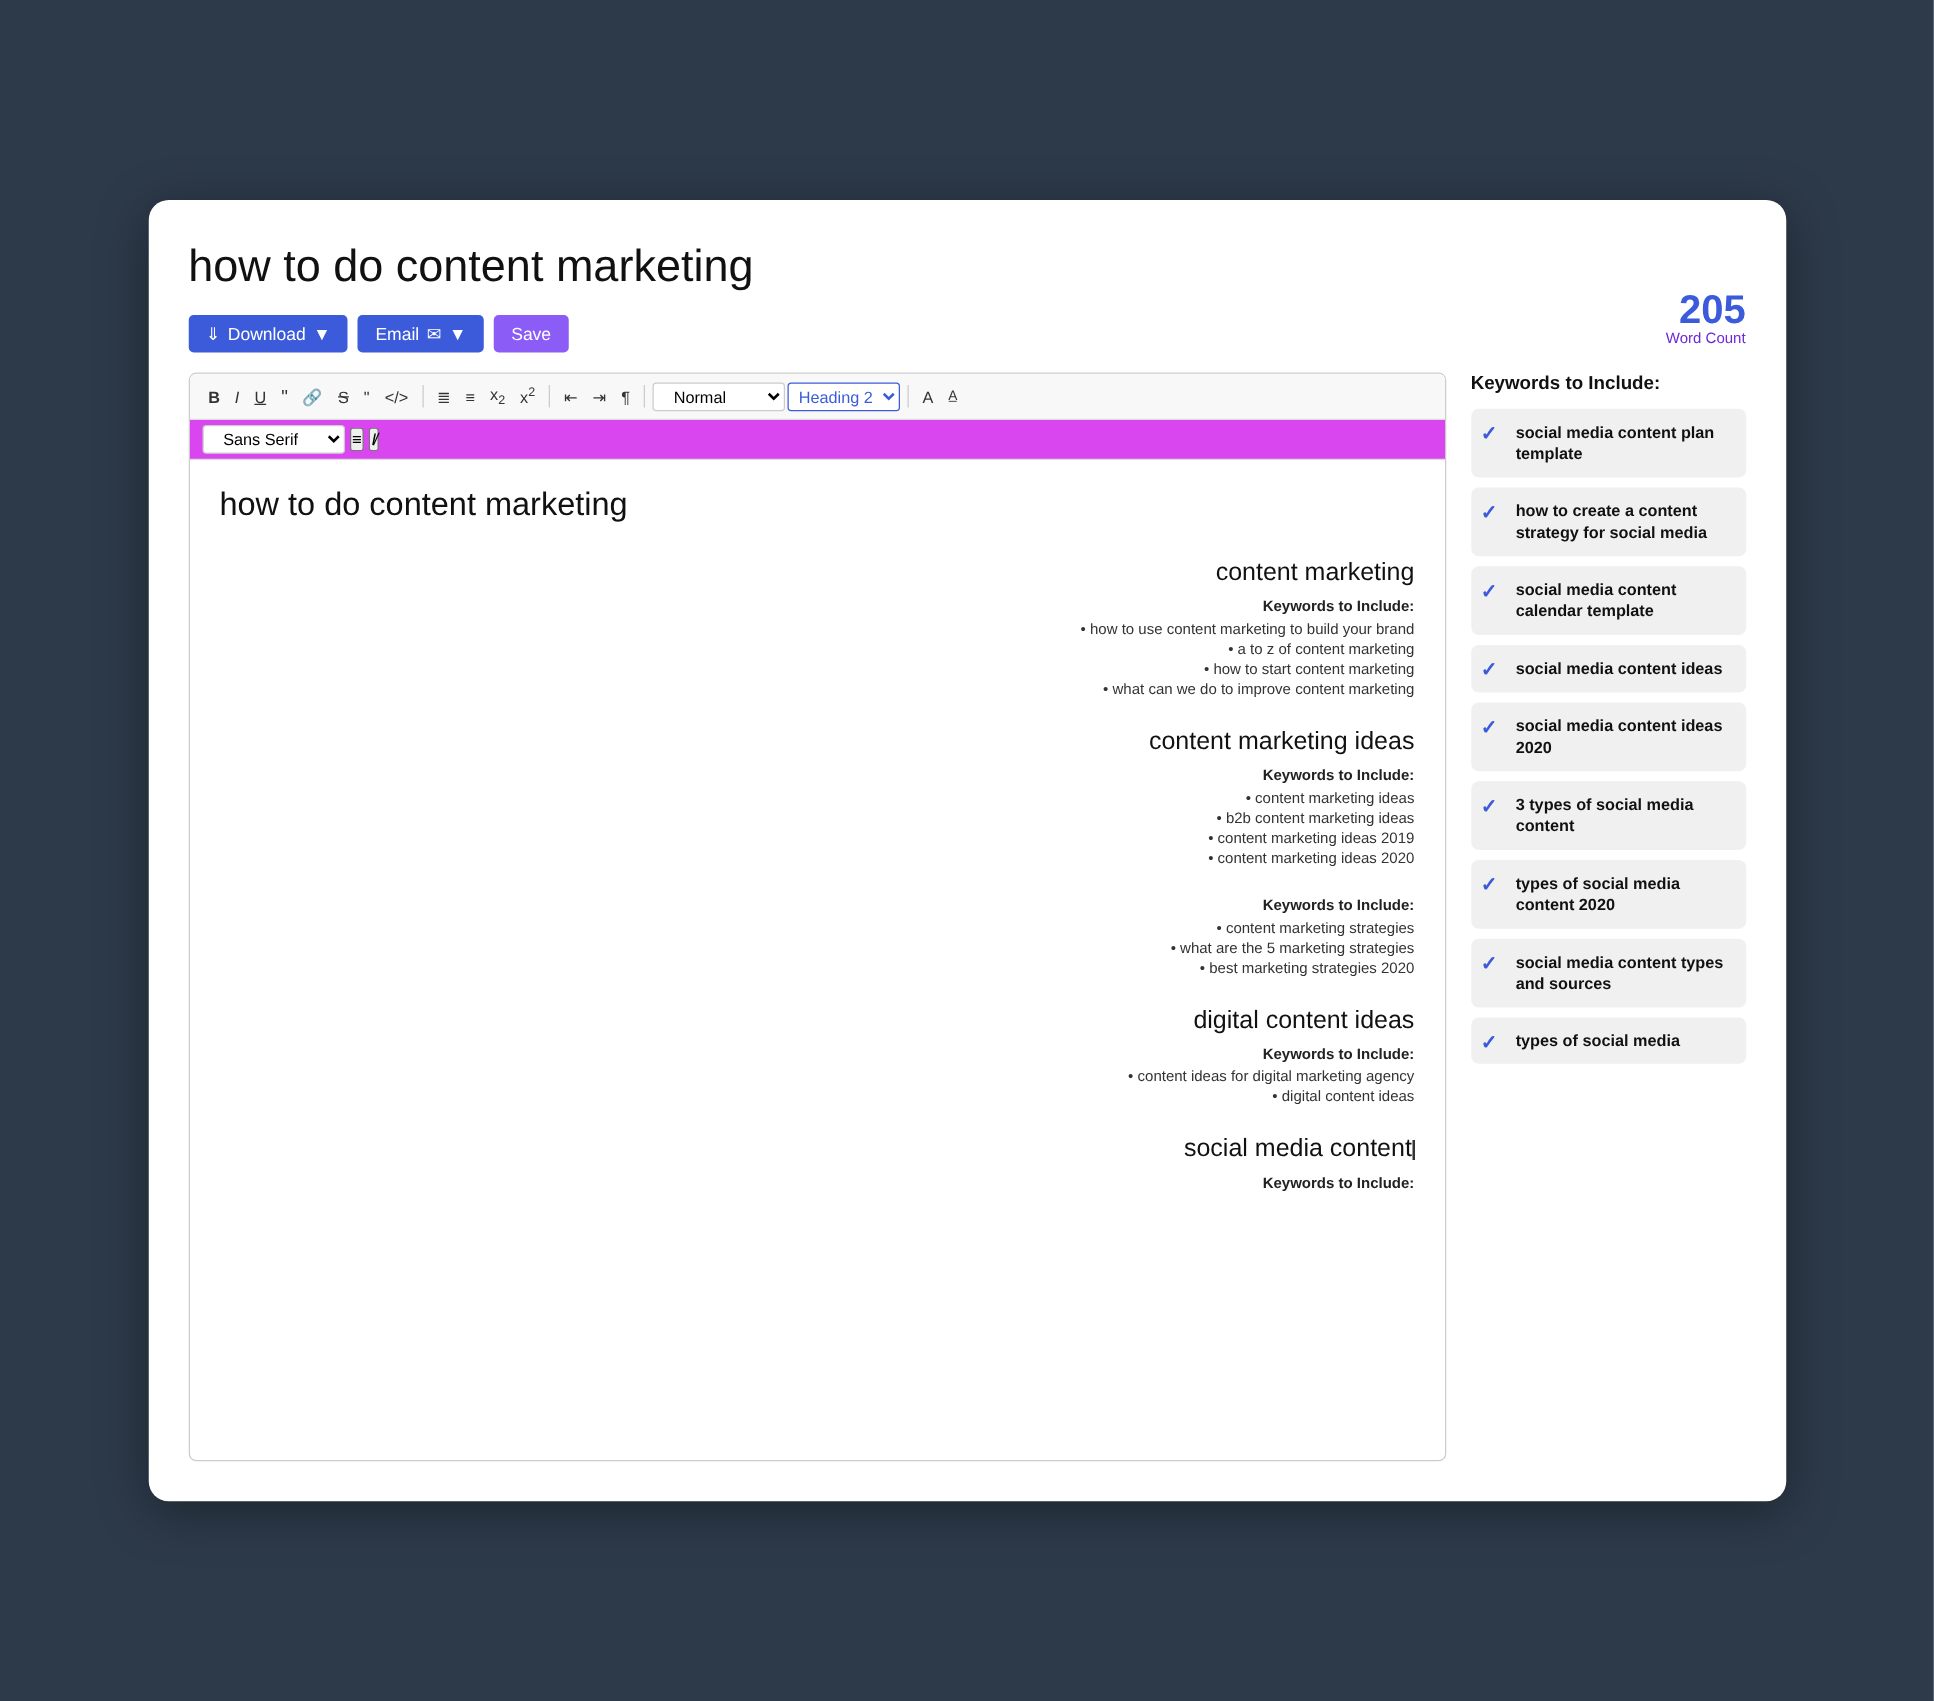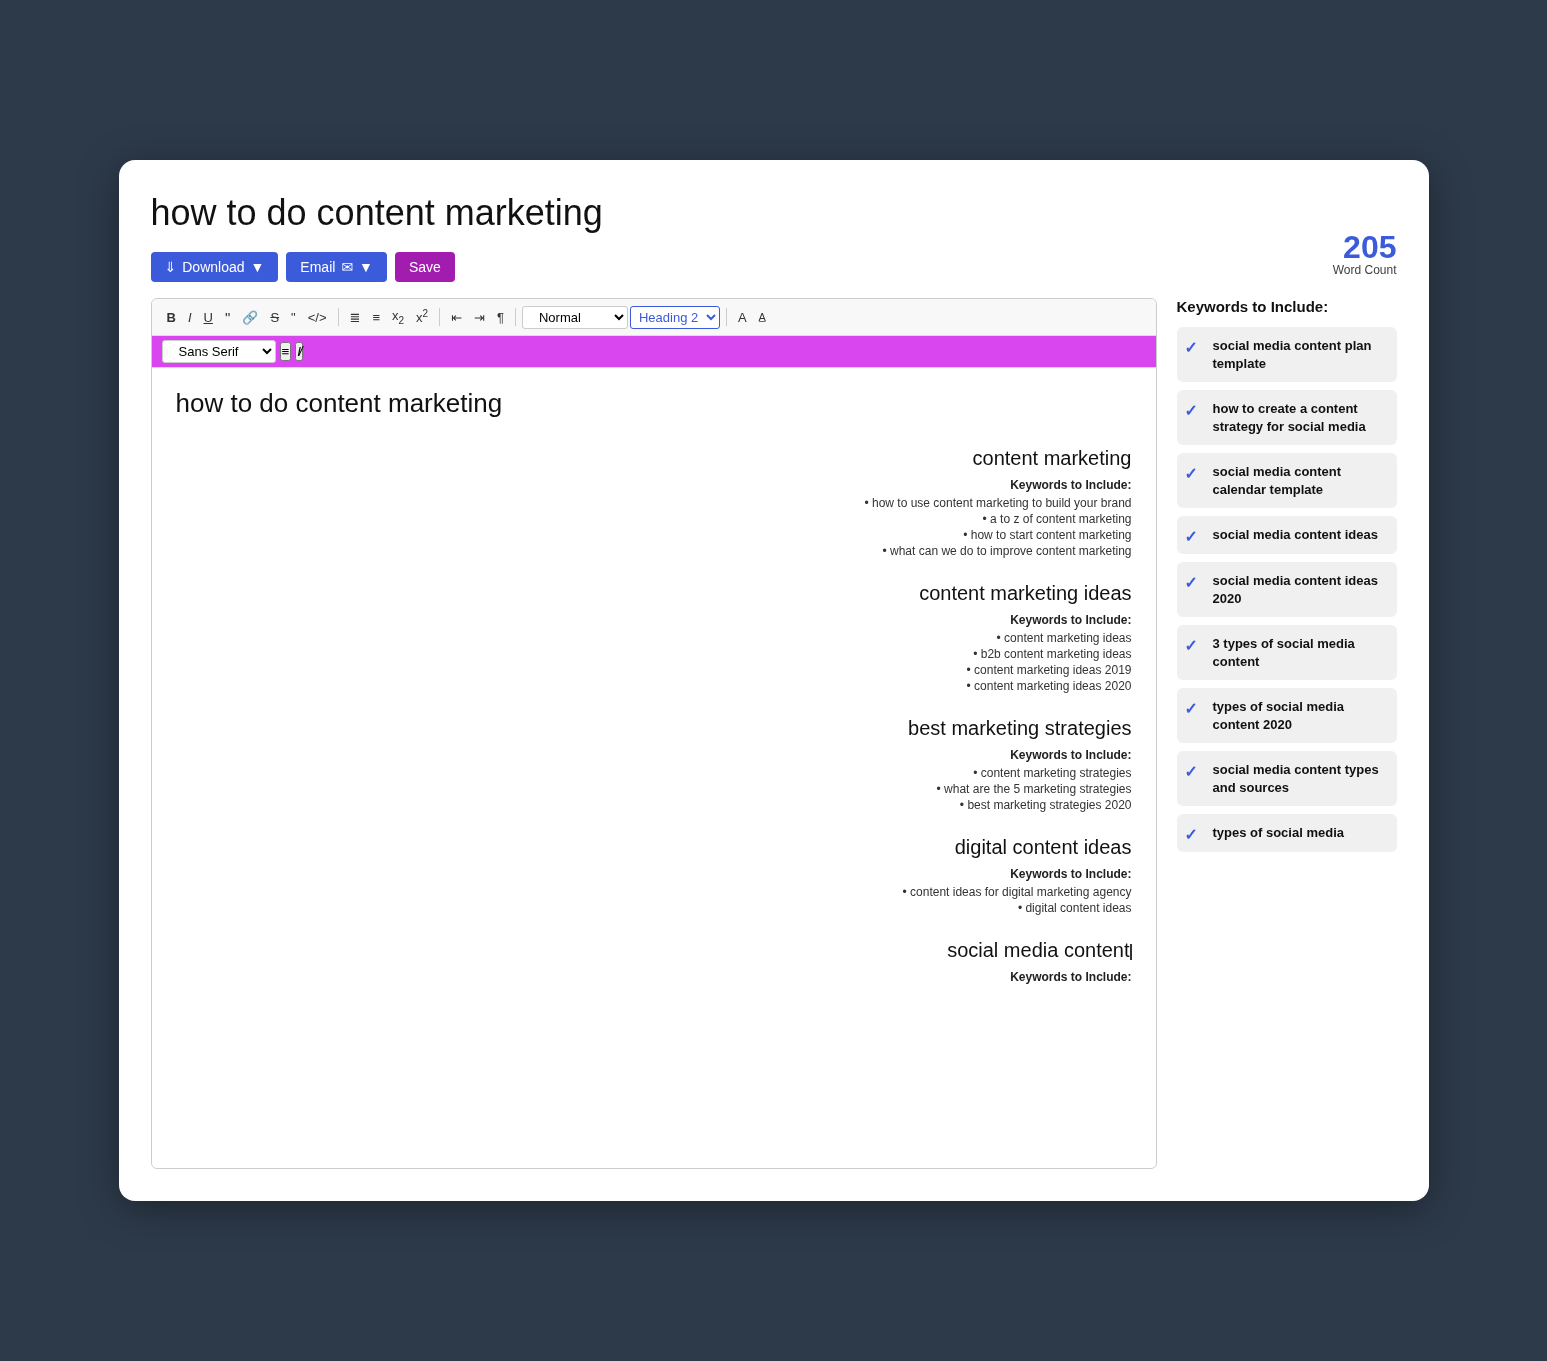--- a/index.html
+++ b/index.html
@@ -51,42 +51,42 @@
       border: none;
       border-radius: 4px;
       padding: 7px 14px;
       font-size: 14px;
       cursor: pointer;
       display: flex;
       align-items: center;
       gap: 6px;
     }
     .btn-save {
-      background: #a21caf;
+      background: #8b5cf6;
       color: #fff;
       border: none;
       border-radius: 4px;
       padding: 7px 14px;
       font-size: 14px;
       cursor: pointer;
     }
     .word-count-area {
       margin-left: auto;
       text-align: right;
       margin-top: 39px;
     }
     .word-count-number {
       font-size: 32px;
       font-weight: 700;
       color: #3b5bdb;
       line-height: 1;
     }
     .word-count-label {
       font-size: 12px;
-      color: #404040;
+      color: #6d28d9;
     }
     .main-content {
       display: flex;
       gap: 20px;
       margin-top: 16px;
     }
     .editor-area {
       flex: 1;
       border: 1px solid #ccc;
       border-radius: 6px;
@@ -327,21 +327,20 @@
           <div class="keywords-label">Keywords to Include:</div>
           <ul class="keywords-list">
             <li>content marketing ideas</li>
             <li>b2b content marketing ideas</li>
             <li>content marketing ideas 2019</li>
             <li>content marketing ideas 2020</li>
           </ul>
         </div>
 
         <div class="section-block">
-          <div class="section-heading">best marketing strategies</div>
           <div class="keywords-label">Keywords to Include:</div>
           <ul class="keywords-list">
             <li>content marketing strategies</li>
             <li>what are the 5 marketing strategies</li>
             <li>best marketing strategies 2020</li>
           </ul>
         </div>
 
         <div class="section-block">
           <div class="section-heading">digital content ideas</div>

